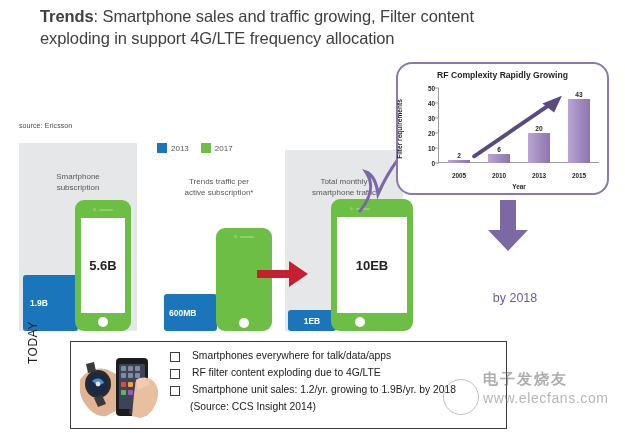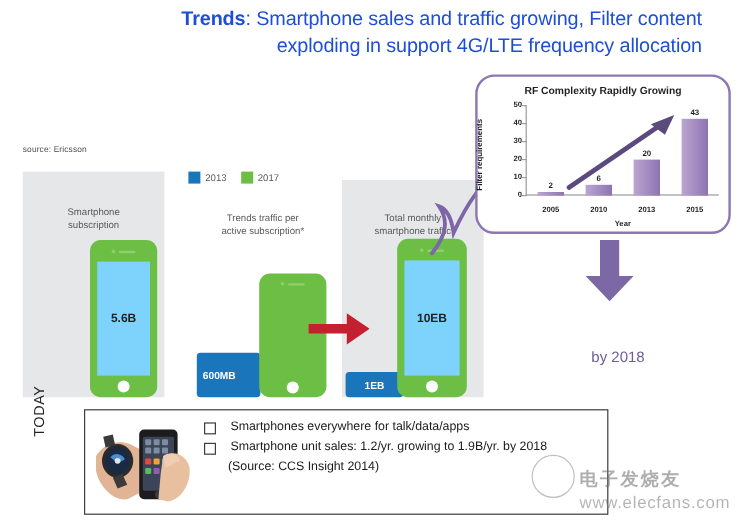--- a/index.html
+++ b/index.html
@@ -9,22 +9,22 @@
     font-family:"Liberation Sans", sans-serif;
     color:#231f20;
     overflow:hidden;
     position:relative;
   }
   .stage{position:relative;width:625px;height:433px;}
 
   
   .title{
     position:absolute; left:40px; top:6px; width:545px;
-    text-align:right; line-height:1.32;
-    font-size:16.5px; color:#1d4ed8; letter-spacing:-0.1px;
+    text-align:left; line-height:1.32;
+    font-size:16.5px; color:#404040; letter-spacing:-0.1px;
   }
   .title b{font-weight:bold;}
 
   
   .source{
     position:absolute; left:19px; top:122px;
     font-size:7px; color:#4d4d4d; letter-spacing:.1px;
   }
   .panel{
     position:absolute; background:#e6e7e8;
@@ -52,32 +52,32 @@
     position:absolute; background:#1b75bb; border-radius:3px;
     color:#fff; font-size:8.5px; font-weight:bold;
     display:flex; align-items:center; justify-content:center;
   }
   .bluebar.b1{left:23px; top:275px; width:48px; height:56px; justify-content:flex-start; padding-left:7px;}
   .bluebar.b2{left:164px; top:294px; width:48px; height:37px; justify-content:flex-start; padding-left:5px;}
   .bluebar.b3{left:288px; top:310px; width:48px; height:21px; justify-content:center;}
 
   
   .phone{position:absolute; background:#6cbe45; border-radius:9px;}
-  .phone .screen{position:absolute; left:6px; right:6px; background:#7dd3fc;
+  .phone .screen{position:absolute; left:6px; right:6px; background:#ffffff;
     display:flex; align-items:center; justify-content:center;
-    font-size:10px; font-weight:bold; color:#231f20;}
+    font-size:13px; font-weight:bold; color:#231f20;}
   .phone .spk{position:absolute; height:2px; background:#8fcf6e; border-radius:1px;}
   .phone .dot{position:absolute; background:#8fcf6e; border-radius:50%;}
   .phone .home{position:absolute; background:#ffffff; border-radius:50%;}
 
   .phone.ph1{left:75px; top:200px; width:56px; height:131px;}
   .phone.ph1 .screen{top:18px; bottom:18px;}
   .phone.ph2{left:216px; top:228px; width:56px; height:103px;}
   .phone.ph2 .screen{top:16px; bottom:16px;}
-  .phone.ph3{left:331px; top:199px; width:58px; height:132px;}
+  .phone.ph3{left:331px; top:199px; width:58px; height:132px;padding-left:24px;}
   .phone.ph3 .screen{top:18px; bottom:18px;}
 
   
   .redarrow{position:absolute; left:257px; top:259px; width:52px; height:30px;}
 
   
   .chartbox{
     position:absolute; left:396px; top:62px; width:213px; height:133px;
     border:2.5px solid #8c77b0; border-radius:16px; background:#ffffff;
     box-sizing:border-box;
@@ -132,21 +132,21 @@
   .bullets{position:absolute; left:170px; top:349px; width:330px;}
   .brow{display:flex; align-items:flex-start; gap:12px; margin-bottom:2.5px;}
   .chk{
     width:8px;height:8px;border:1.3px solid #3d3d3d;display:inline-block;
     flex:0 0 auto; margin-top:3px;
   }
   .btxt{font-size:10.3px; color:#1a1a1a; line-height:1.42;}
   .sub{font-size:10.3px; color:#1a1a1a; margin-left:20px; line-height:1.42;}
 
   
-  .wm{position:absolute; left:483px; top:390px; width:140px; height:44px; opacity:.55;}
+  .wm{position:absolute; left:483px; top:370px; width:140px; height:44px; opacity:.55;}
   .wm .cn{font-size:15px; color:#6b6b6b; font-weight:bold; letter-spacing:2px;}
   .wm .en{font-size:14px; color:#7a7a7a; letter-spacing:.6px; margin-top:1px;}
   .wmcircle{position:absolute; left:443px; top:379px; width:34px; height:34px;
     border:1.2px solid #8a8a8a; border-radius:50%; opacity:.55;}
 </style>
 </head>
 <body>
 
 <div class="stage">
 
@@ -178,20 +178,21 @@
   </div>
   <div class="cap c2">
     <span>Trends traffic per</span><br>
     <span>active subscription*</span>
   </div>
   <div class="cap c3">
     <span>Total monthly</span><br>
     <span>smartphone traffic</span>
   </div>
 
+  <div class="bluebar b1">1.9B</div>
   <div class="bluebar b2">600MB</div>
   <div class="bluebar b3">1EB</div>
 
   <div class="phone ph1">
     <i class="dot" style="left:18px;top:8px;width:3px;height:3px;"></i>
     <i class="spk" style="left:24px;top:8.5px;width:14px;"></i>
     <div class="screen">5.6B</div>
     <i class="home" style="left:23px;bottom:4px;width:10px;height:10px;"></i>
   </div>
 
@@ -317,20 +318,24 @@
     <path d="M60,34 C66,30 72,32 74,38 L62,44 Z" fill="#f0cdb0"></path>
   </svg>
 
   <div class="bullets">
     <div class="brow">
       <i class="chk"></i>
       <span class="btxt">Smartphones everywhere for talk/data/apps</span>
     </div>
     <div class="brow">
       <i class="chk"></i>
+      <span class="btxt">RF filter content exploding due to 4G/LTE</span>
+    </div>
+    <div class="brow">
+      <i class="chk"></i>
       <span class="btxt">Smartphone unit sales: 1.2/yr. growing to 1.9B/yr. by 2018</span>
     </div>
     <div class="sub">(Source: CCS Insight 2014)</div>
   </div>
 
   <div class="wmcircle"></div>
   <div class="wm">
     <div class="cn">电子发烧友</div>
     <div class="en">www.elecfans.com</div>
   </div>

